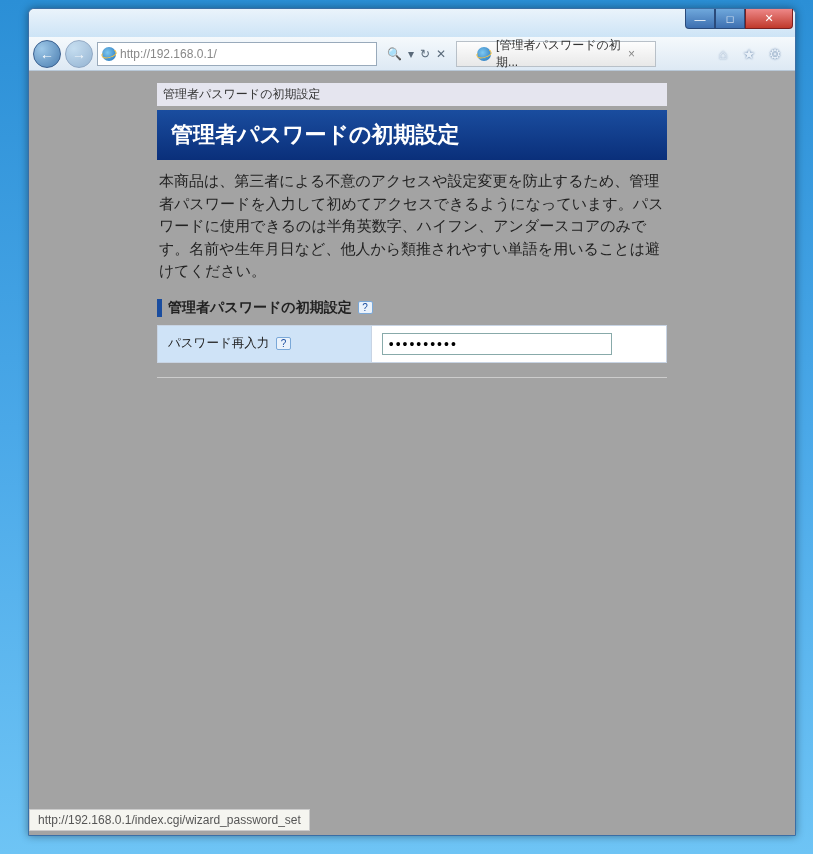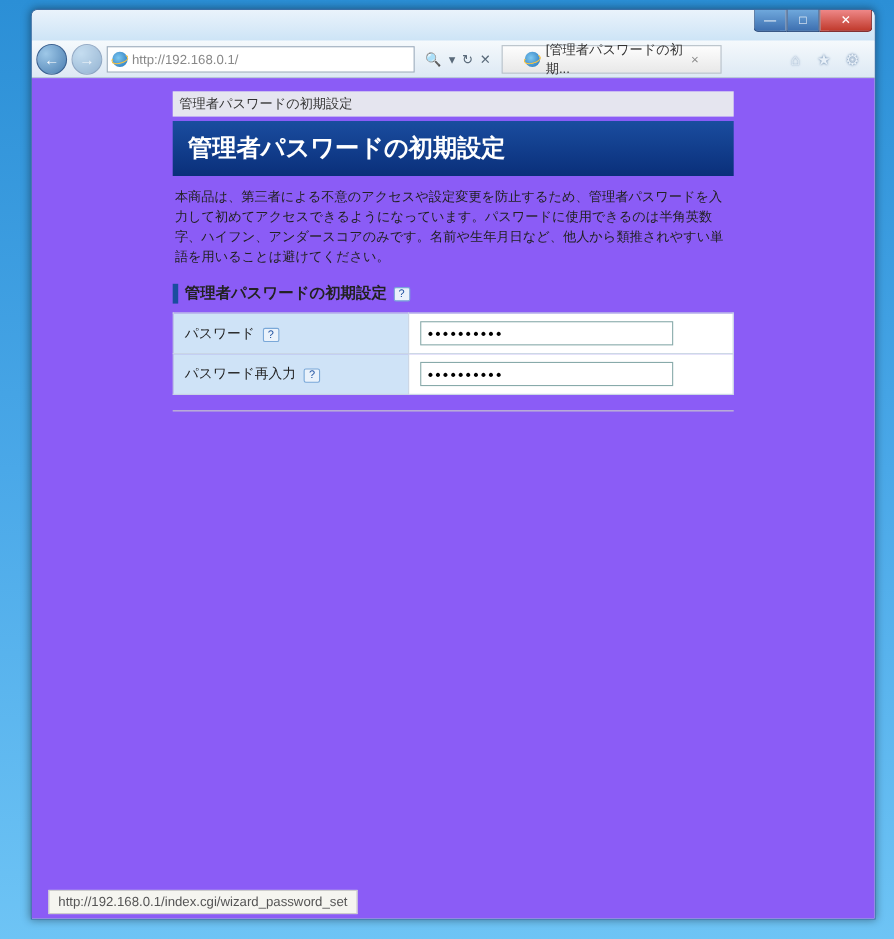--- a/index.html
+++ b/index.html
@@ -140,21 +140,21 @@
   font-size: 14px;
 }
 .right-icons span {
   width: 16px; height: 16px;
   display:flex; align-items:center; justify-content:center;
   text-shadow: 0 0 2px #3a6090;
   color:#e8f0f8;
 }
 .content {
   flex: 1;
-  background: #8b5cf6;
+  background: #a3a3a3;
   overflow: auto;
   position: relative;
 }
 .page {
   width: 510px;
   margin: 12px auto 0 auto;
 }
 .breadcrumb {
   background: #e5e5ef;
   padding: 3px 6px;
@@ -163,21 +163,21 @@
 }
 .page-title {
   background: linear-gradient(to bottom, #1a4d9f 0%, #0a2f7a 100%);
   color: #fff;
   font-size: 22px;
   font-weight: bold;
   padding: 10px 14px;
   margin-top: 4px;
 }
 .desc {
-  font-size: 12px;
+  font-size: 15px;
   color: #222;
   line-height: 1.5;
   margin: 10px 2px;
 }
 .section-head {
   display: flex;
   align-items: center;
   gap: 6px;
   margin: 16px 0 8px 0;
 }
@@ -243,21 +243,21 @@
   cursor: pointer;
 }
 hr.sep {
   border: none;
   border-top: 1px solid #ccc;
   margin-top: 4px;
 }
 .statusbar {
   position: absolute;
   bottom: 4px;
-  left: 15px;
+  left: 0;
   background: #f5f5f0;
   border: 1px solid #ccc;
   padding: 3px 8px;
   font-size: 12px;
   color: #555;
 }
 </style>
 </head>
 <body>
 
@@ -303,29 +303,20 @@
       <div class="desc">本商品は、第三者による不意のアクセスや設定変更を防止するため、管理者パスワードを入力して初めてアクセスできるようになっています。パスワードに使用できるのは半角英数字、ハイフン、アンダースコアのみです。名前や生年月日など、他人から類推されやすい単語を用いることは避けてください。</div>
 
       <div class="section-head">
         <div class="section-bar"></div>
         <span class="section-title">管理者パスワードの初期設定</span>
         <span class="help">?</span>
       </div>
 
       <table class="form">
         <tbody>
-            <tr>
-          <td class="label">
-            <span>パスワード</span>
-            &nbsp;<span class="help">?</span>
-          </td>
-          <td class="field">
-            <input type="password" value="••••••••••" style="">
-          </td>
-        </tr>
         <tr>
           <td class="label">
             <span>パスワード再入力</span>
             &nbsp;<span class="help">?</span>
           </td>
           <td class="field">
             <input type="password" value="••••••••••" style="">
           </td>
         </tr>
       </tbody>

